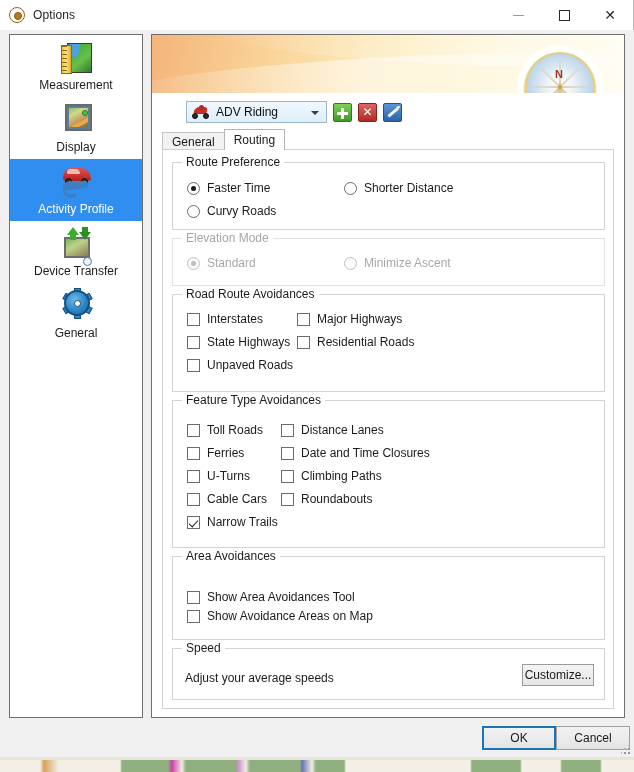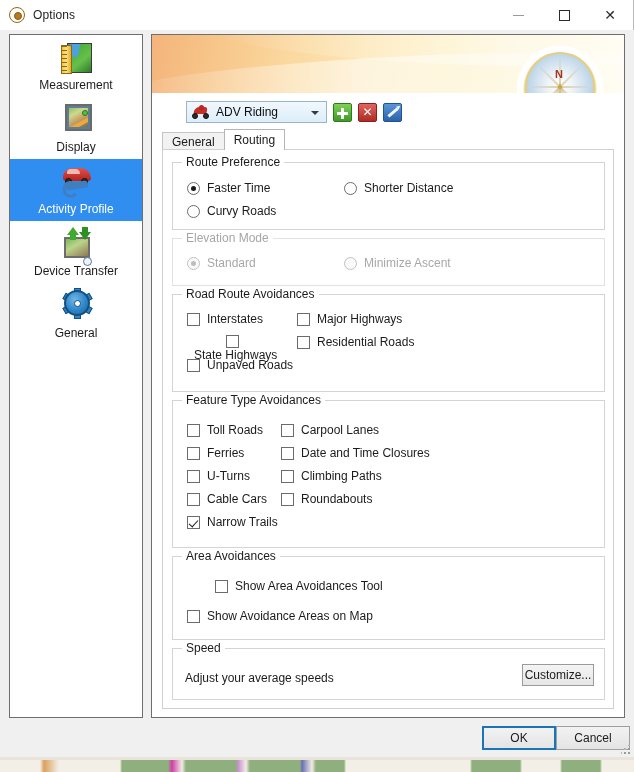--- a/index.html
+++ b/index.html
@@ -664,21 +664,21 @@
           <div class="gb-title">Road Route Avoidances</div>
 
           <div class="ctl-row" style="left:14px; top:17px;">
             <div class="check-mark"></div>
             <div class="ctl-label">Interstates</div>
           </div>
           <div class="ctl-row" style="left:124px; top:17px;">
             <div class="check-mark"></div>
             <div class="ctl-label">Major Highways</div>
           </div>
-          <div class="ctl-row" style="left:14px; top:40px;flex-direction:column;">
+          <div class="ctl-row" style="left:14px; top:40px;">
             <div class="check-mark"></div>
             <div class="ctl-label">State Highways</div>
           </div>
           <div class="ctl-row" style="left:124px; top:40px;">
             <div class="check-mark"></div>
             <div class="ctl-label">Residential Roads</div>
           </div>
           <div class="ctl-row" style="left:14px; top:63px;">
             <div class="check-mark"></div>
             <div class="ctl-label">Unpaved Roads</div>
@@ -687,21 +687,21 @@
 
         <div class="groupbox" id="gb-featuretype">
           <div class="gb-title">Feature Type Avoidances</div>
 
           <div class="ctl-row" style="left:14px; top:22px;">
             <div class="check-mark"></div>
             <div class="ctl-label">Toll Roads</div>
           </div>
           <div class="ctl-row" style="left:108px; top:22px;">
             <div class="check-mark"></div>
-            <div class="ctl-label">Carpool Lanes</div>
+            <div class="ctl-label">Distance Lanes</div>
           </div>
           <div class="ctl-row" style="left:14px; top:45px;">
             <div class="check-mark"></div>
             <div class="ctl-label">Ferries</div>
           </div>
           <div class="ctl-row" style="left:108px; top:45px;">
             <div class="check-mark"></div>
             <div class="ctl-label">Date and Time Closures</div>
           </div>
           <div class="ctl-row" style="left:14px; top:68px;">
@@ -722,21 +722,21 @@
           </div>
           <div class="ctl-row" style="left:14px; top:114px;">
             <div class="check-mark checked"></div>
             <div class="ctl-label">Narrow Trails</div>
           </div>
         </div>
 
         <div class="groupbox" id="gb-area">
           <div class="gb-title">Area Avoidances</div>
 
-          <div class="ctl-row" style="left:14px; top:22px;margin-left:28px;">
+          <div class="ctl-row" style="left:14px; top:33px;">
             <div class="check-mark"></div>
             <div class="ctl-label">Show Area Avoidances Tool</div>
           </div>
           <div class="ctl-row" style="left:14px; top:52px;">
             <div class="check-mark"></div>
             <div class="ctl-label">Show Avoidance Areas on Map</div>
           </div>
         </div>
 
         <div class="groupbox" id="gb-speed">

